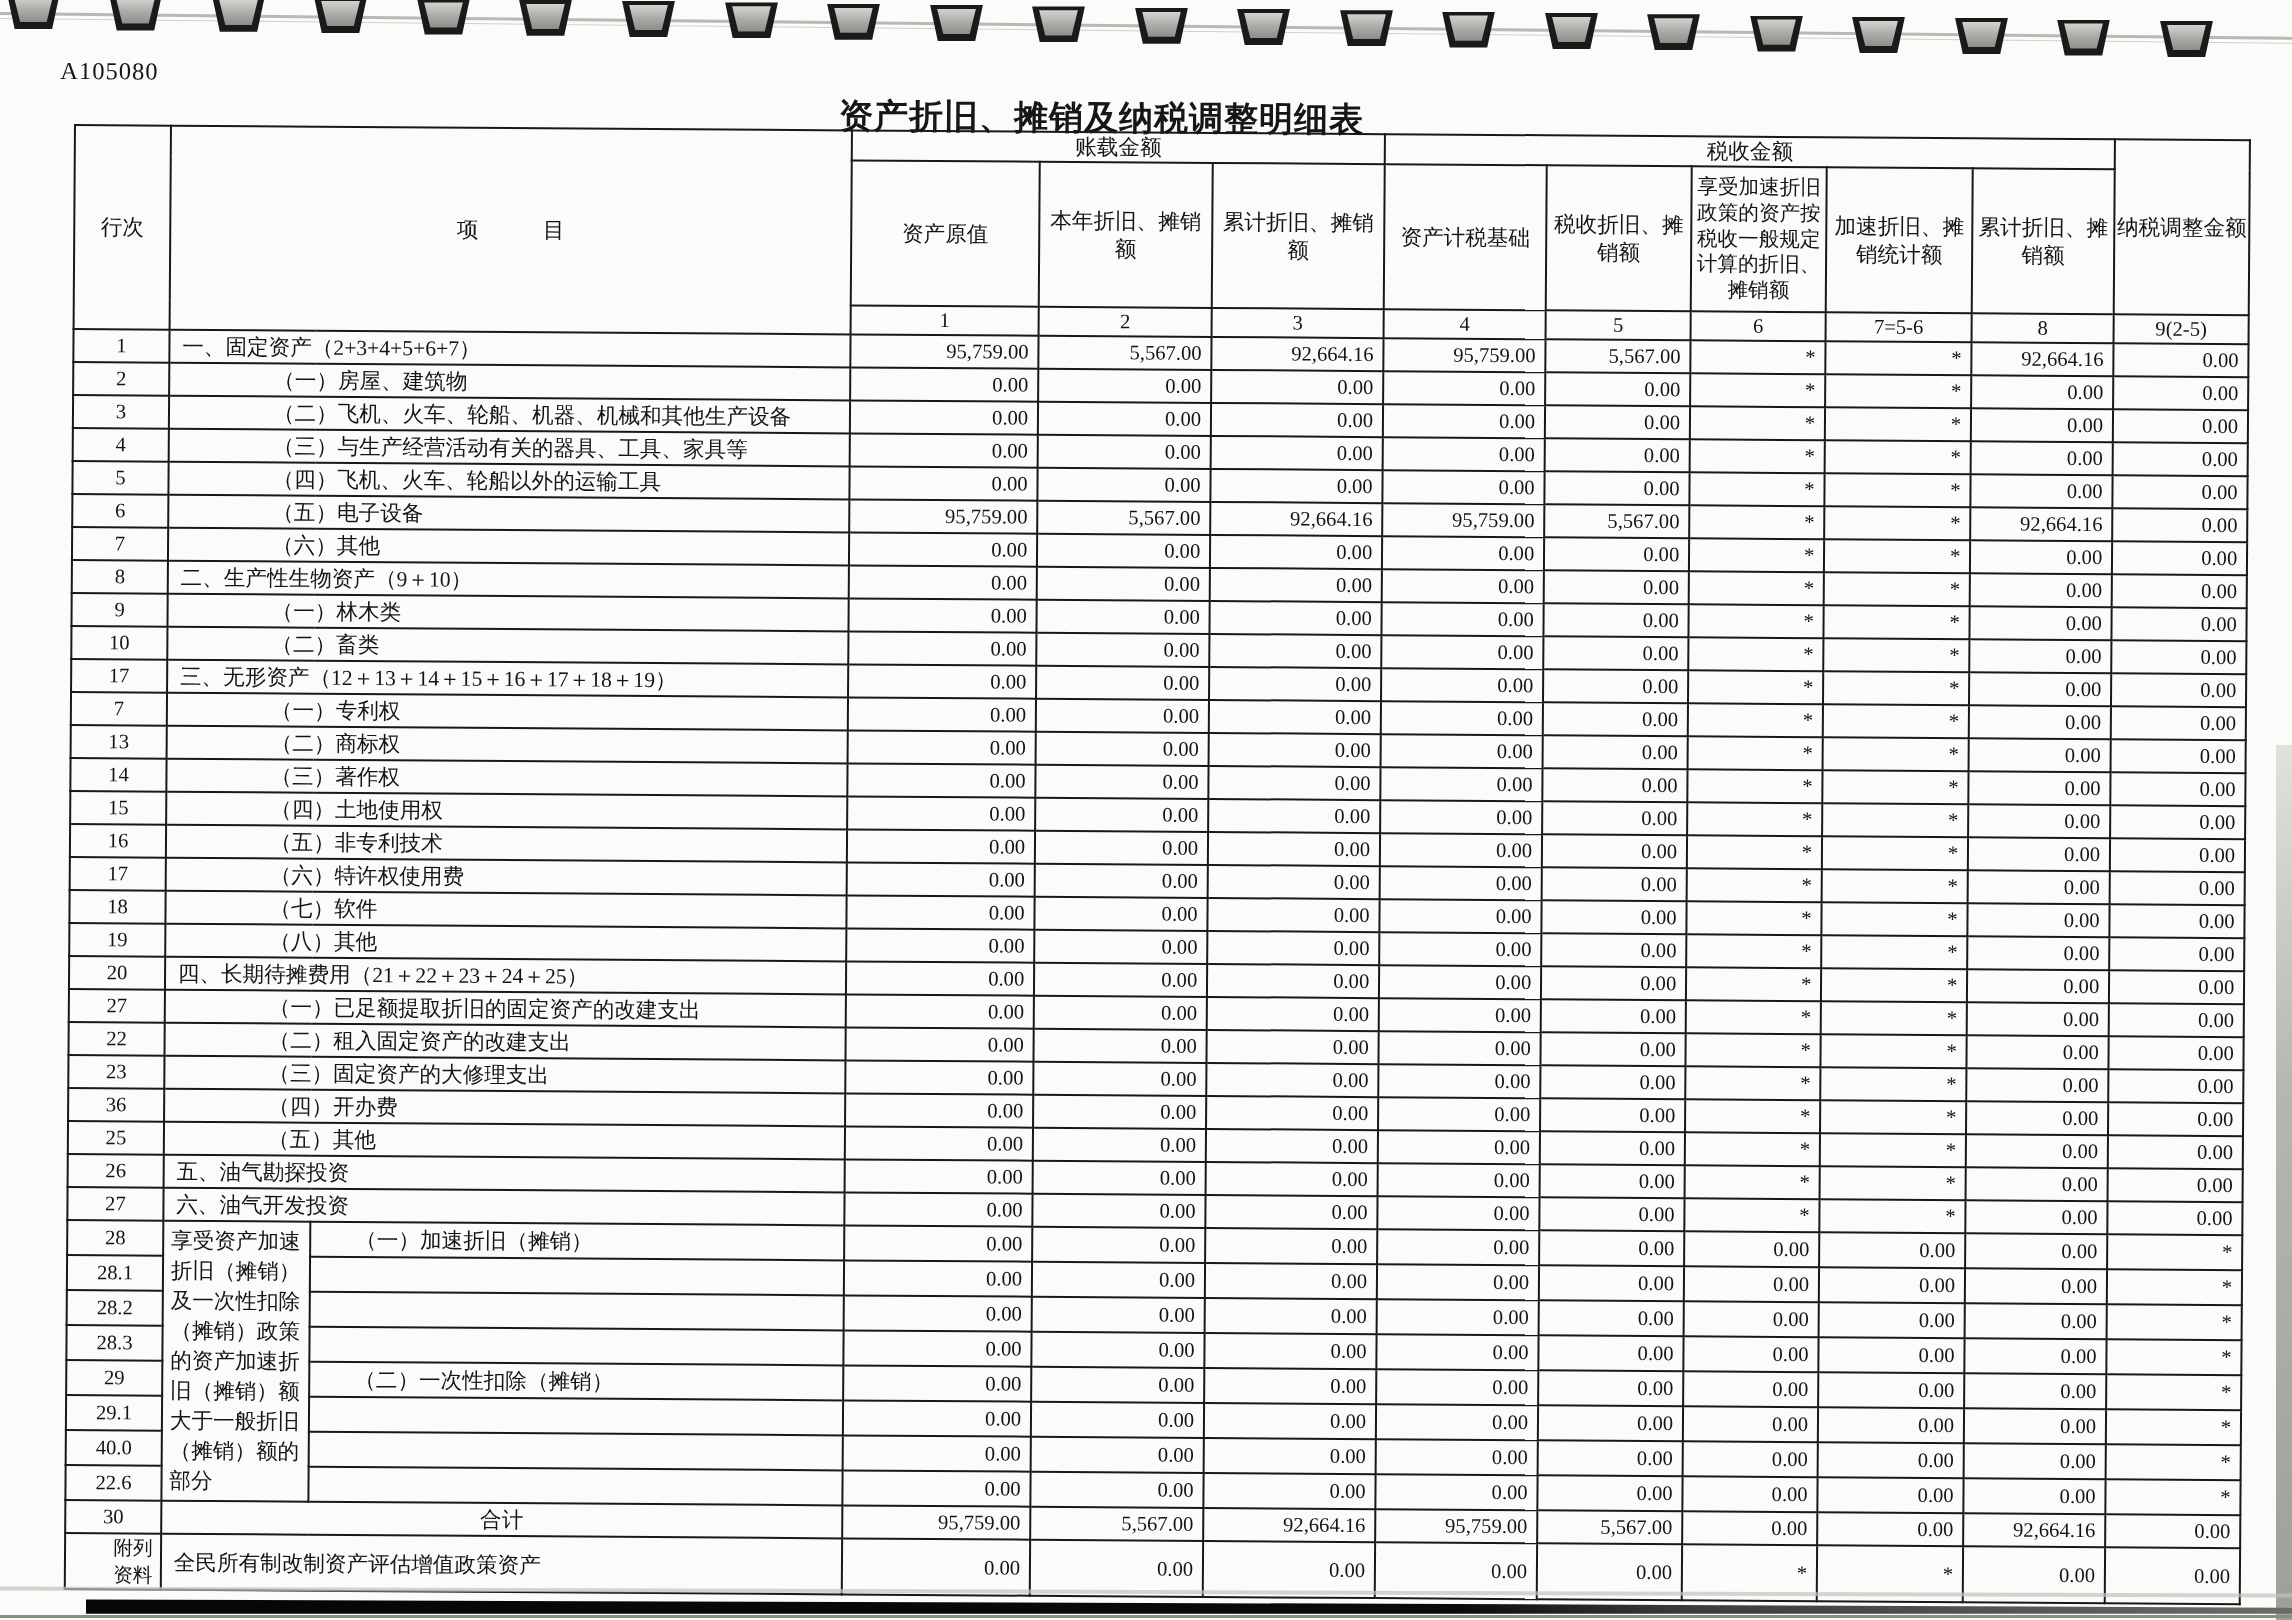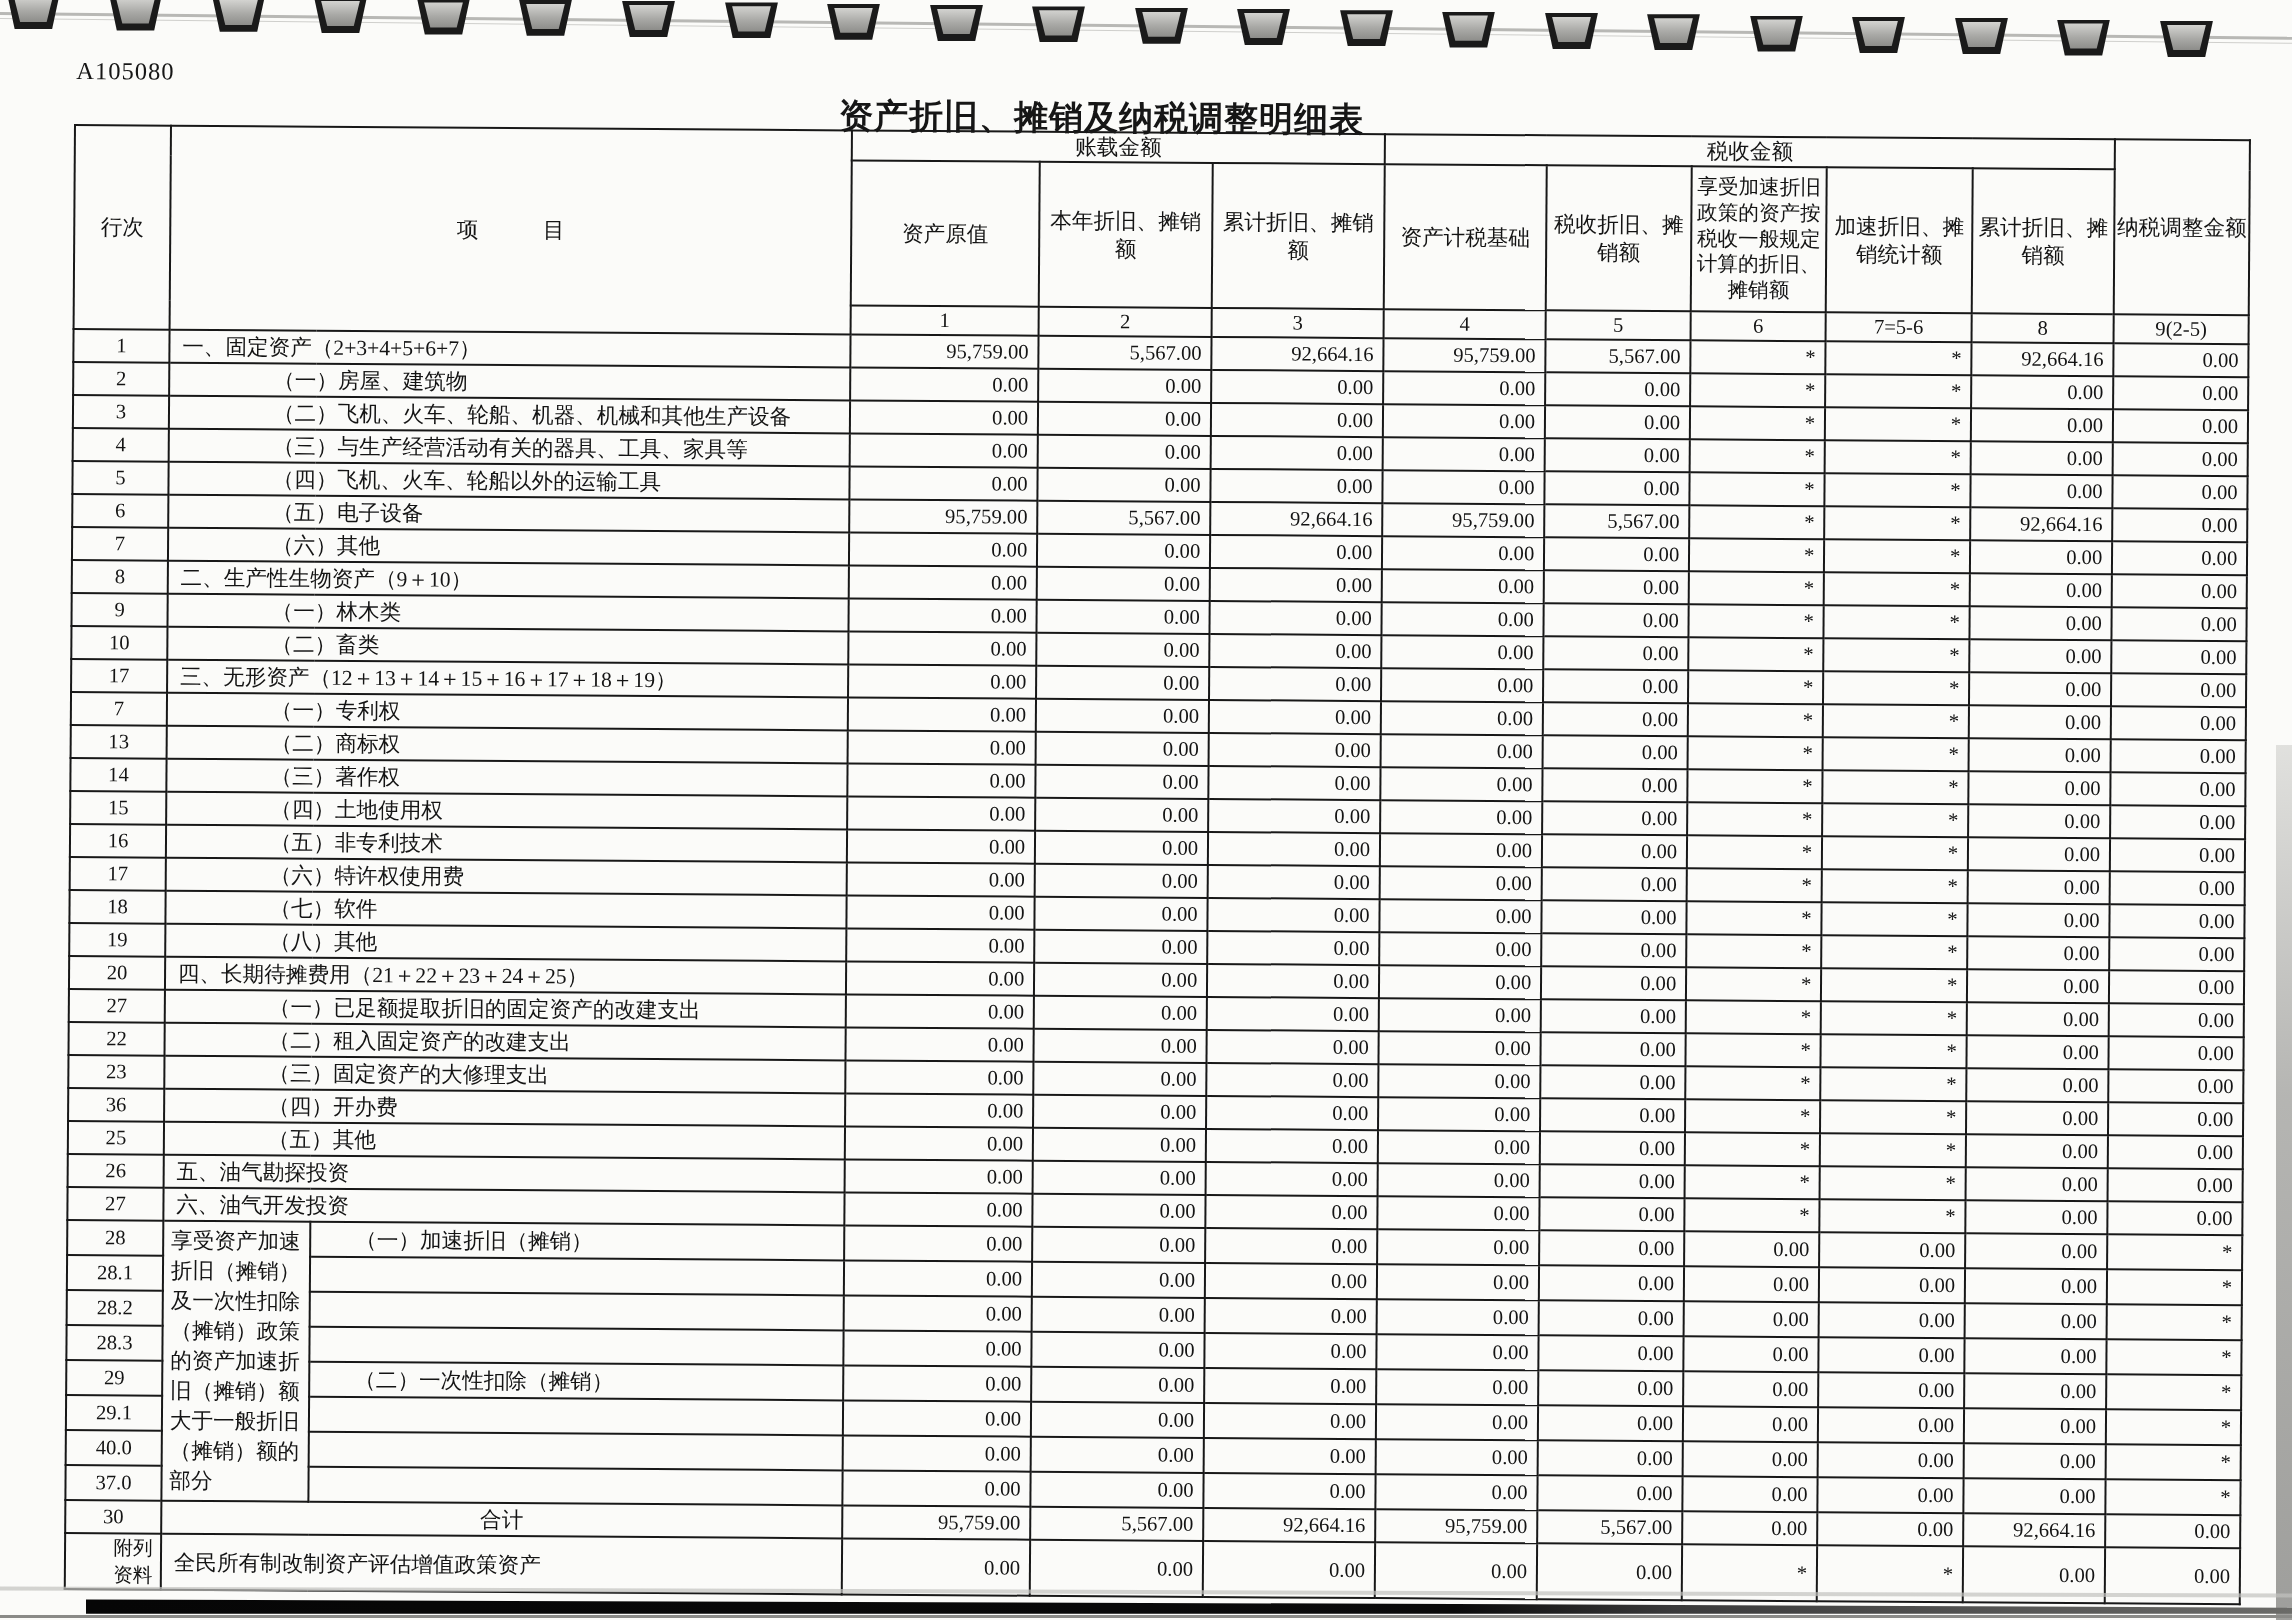--- a/index.html
+++ b/index.html
@@ -17,21 +17,21 @@
         transform:rotate(0.62deg);transform-origin:0 0;}
   .clip{position:absolute;width:55px;height:36px;}
   .clip::before{content:"";position:absolute;inset:0;background:#1a1a1a;
         clip-path:polygon(2% 0,98% 0,84% 100%,16% 100%);}
   .clip::after{content:"";position:absolute;inset:3.9px 6.9px 6.9px 6.9px;
         background:linear-gradient(180deg,#d3d3d0,#a9a9a6 55%,#8d8d8a);
         clip-path:polygon(3% 0,97% 0,82% 100%,18% 100%);}
   
   .sheet{position:absolute;left:0;top:57px;width:2293px;
          transform:rotate(0.4deg);transform-origin:74px 67px;}
-  .form-code{position:absolute;left:76px;top:0;font-size:24.5px;letter-spacing:1px;}
+  .form-code{position:absolute;left:60px;top:0;font-size:24.5px;letter-spacing:1px;}
   .page-title{position:absolute;left:839px;top:31px;font-size:34px;font-weight:bold;
          letter-spacing:1px;white-space:nowrap;}
   
   table.sheet-table{position:absolute;left:74px;top:67px;width:2176px;
          border-collapse:collapse;table-layout:fixed;}
   .sheet-table th,.sheet-table td{
          border:2px solid #181818;padding:0;overflow:hidden;
          font-weight:normal;color:#141414;}
   .sheet-table{border:2.9px solid #141414;}
   thead th{text-align:center;vertical-align:middle;font-size:21.6px;line-height:1.3;}
@@ -576,21 +576,21 @@
           <td class="c-val">0.00</td>
           <td class="c-val">0.00</td>
           <td class="c-val">0.00</td>
           <td class="c-val">0.00</td>
           <td class="c-val">0.00</td>
           <td class="c-val">0.00</td>
           <td class="c-val">0.00</td>
           <td class="c-val">*</td>
         </tr>
         <tr>
-          <td class="c-no">37.0</td>
+          <td class="c-no">22.6</td>
           <td class="c-item blocksub"></td>
           <td class="c-val">0.00</td>
           <td class="c-val">0.00</td>
           <td class="c-val">0.00</td>
           <td class="c-val">0.00</td>
           <td class="c-val">0.00</td>
           <td class="c-val">0.00</td>
           <td class="c-val">0.00</td>
           <td class="c-val">0.00</td>
           <td class="c-val">*</td>

